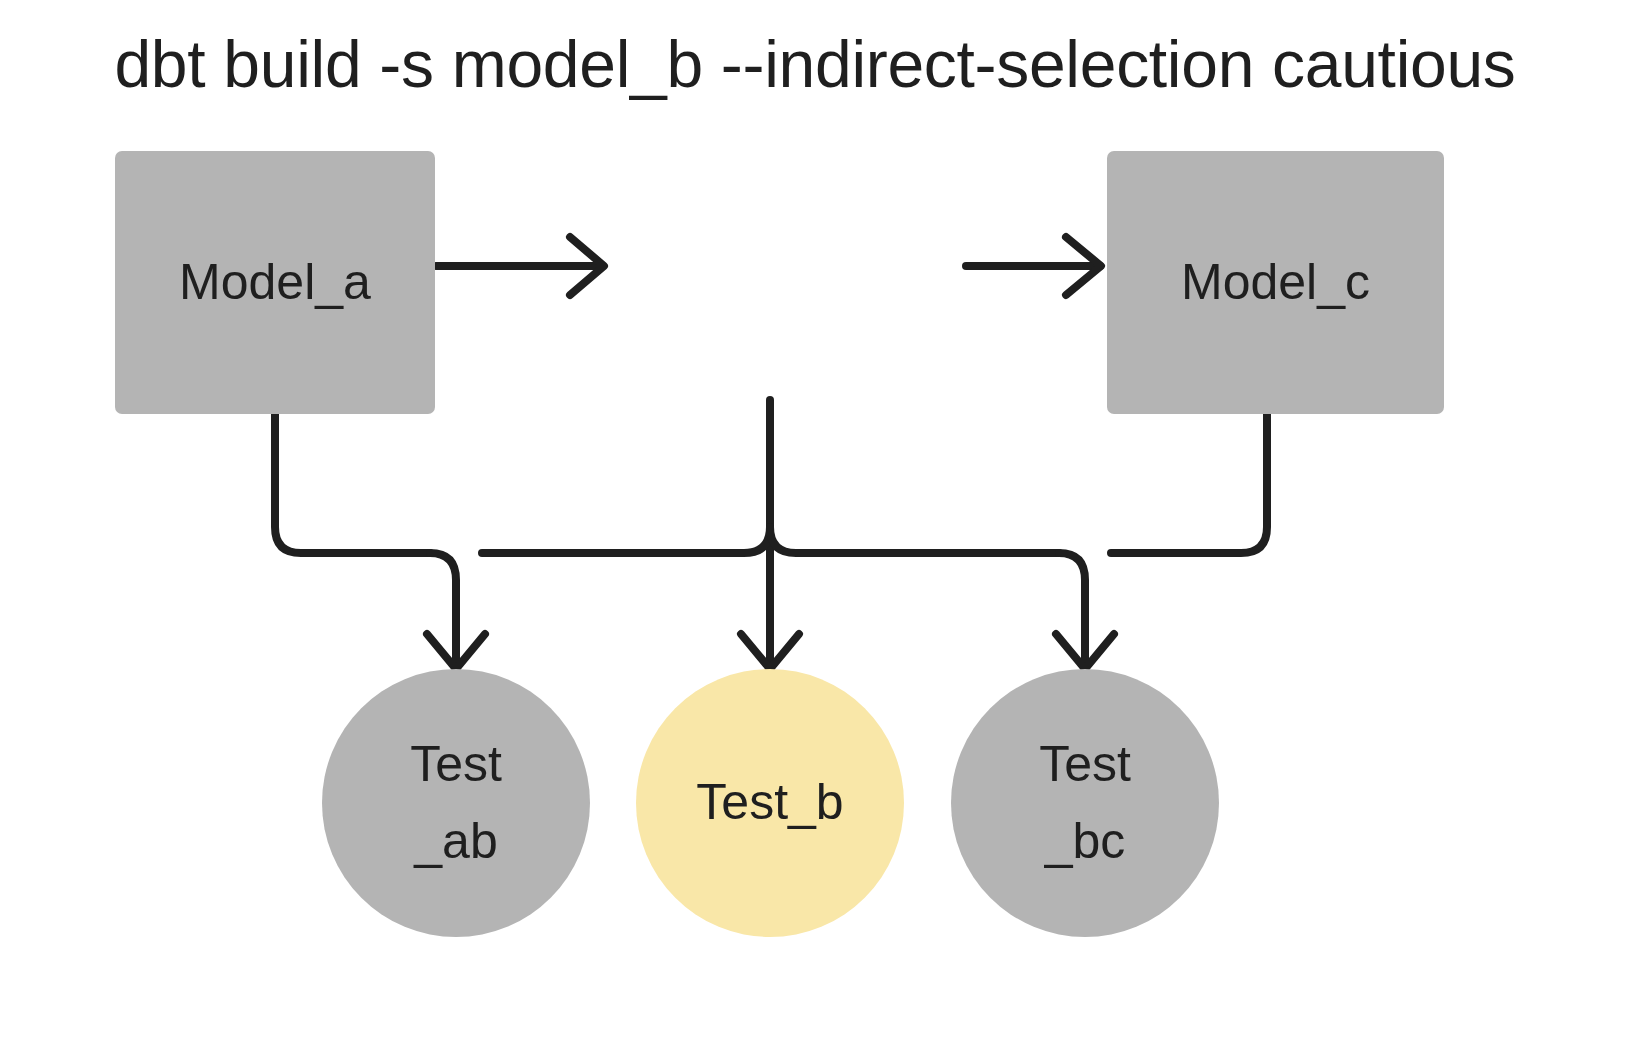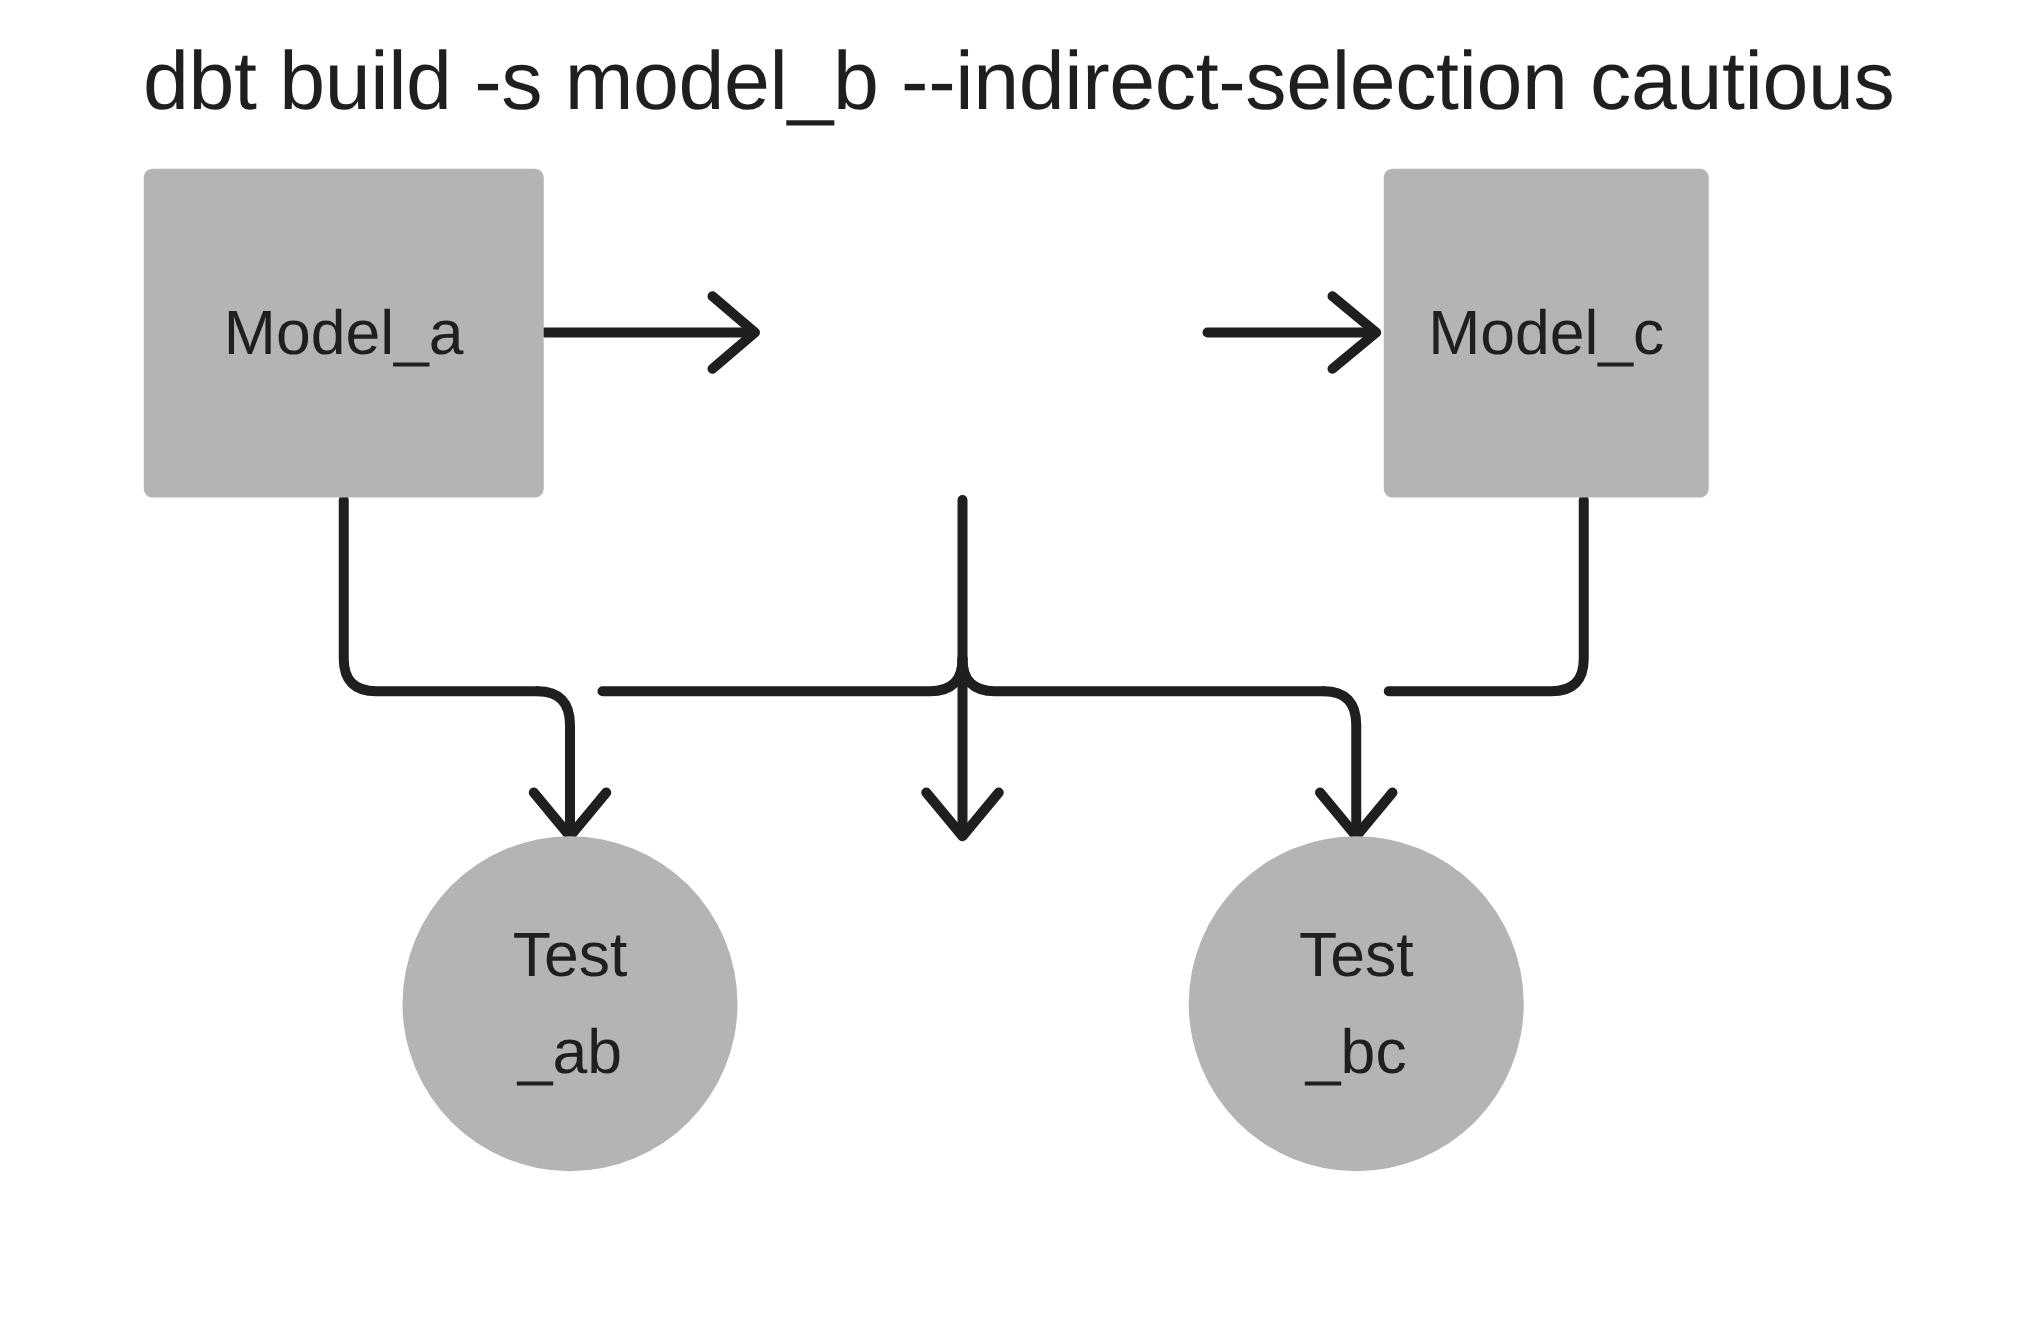--- a/index.html
+++ b/index.html
@@ -34,20 +34,21 @@
   .node-box {
     position: absolute;
     box-sizing: border-box;
     border-radius: 7px;
     display: flex;
     align-items: center;
     justify-content: center;
     font-size: 50px;
     font-weight: 400;
     line-height: 1.1;
+    margin-top: 16px;
   }
   .node-circle {
     position: absolute;
     box-sizing: border-box;
     border-radius: 50%;
     display: flex;
     flex-direction: column;
     align-items: center;
     justify-content: center;
     font-size: 50px;
@@ -120,28 +121,31 @@
       </g>
 
     </g>
   </svg>
 
   <div class="node-box" style="left:115px; top:135px; width:320px; height:263px; background:#b4b4b4; color:#1f1f1f;">
     <span>Model_a</span>
   </div>
 
 
-  <div class="node-box" style="left:1107px; top:135px; width:260px; height:263px; background:#b4b4b4; color:#1f1f1f;">
+  <div class="node-box" style="left:1107px; top:135px; width:337px; height:263px; background:#b4b4b4; color:#1f1f1f;">
     <span>Model_c</span>
   </div>
 
   <div class="node-circle" style="left:322px; top:669px; width:268px; height:268px; background:#b4b4b4; color:#1f1f1f;">
     <span class="line">Test</span>
     <span class="line">_ab</span>
   </div>
 
+  <div class="node-circle" style="left:636px; top:669px; width:268px; height:268px; background:#f9e7a8; color:#1f1f1f;">
+    <span class="line">Test_b</span>
+  </div>
 
   <div class="node-circle" style="left:951px; top:669px; width:268px; height:268px; background:#b4b4b4; color:#1f1f1f;">
     <span class="line">Test</span>
     <span class="line">_bc</span>
   </div>
 
 </div>
 
 </body></html>

